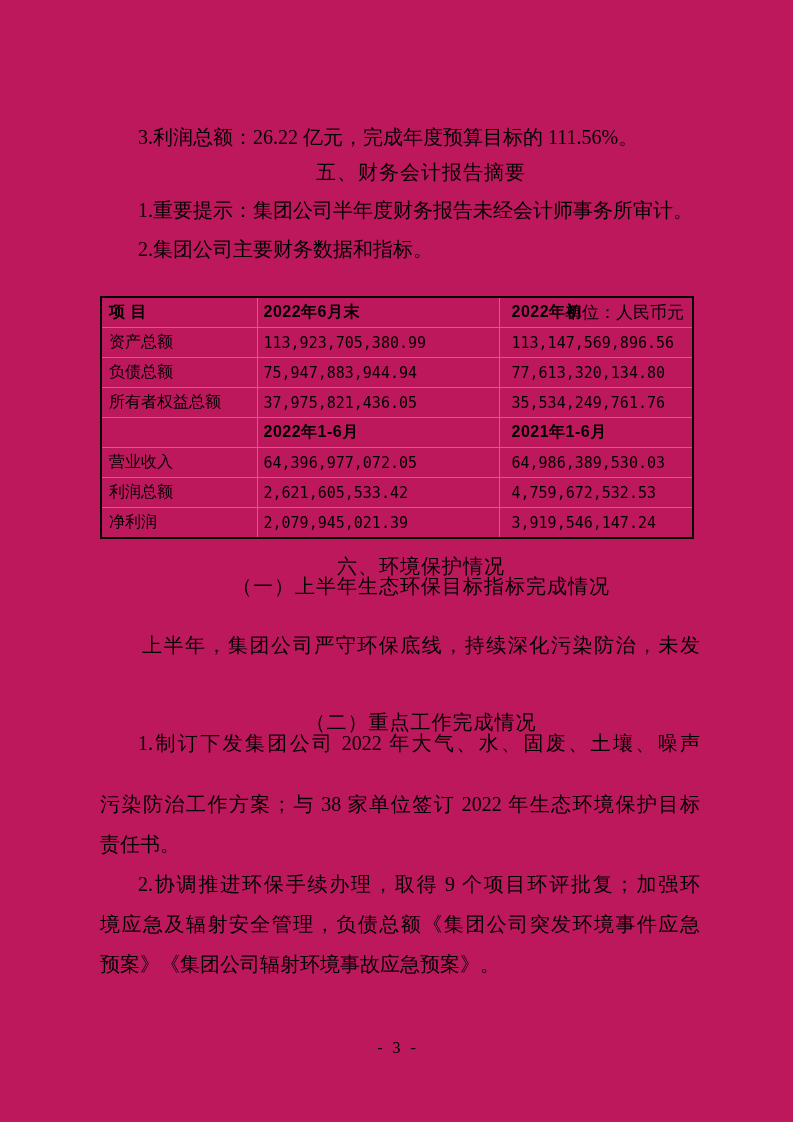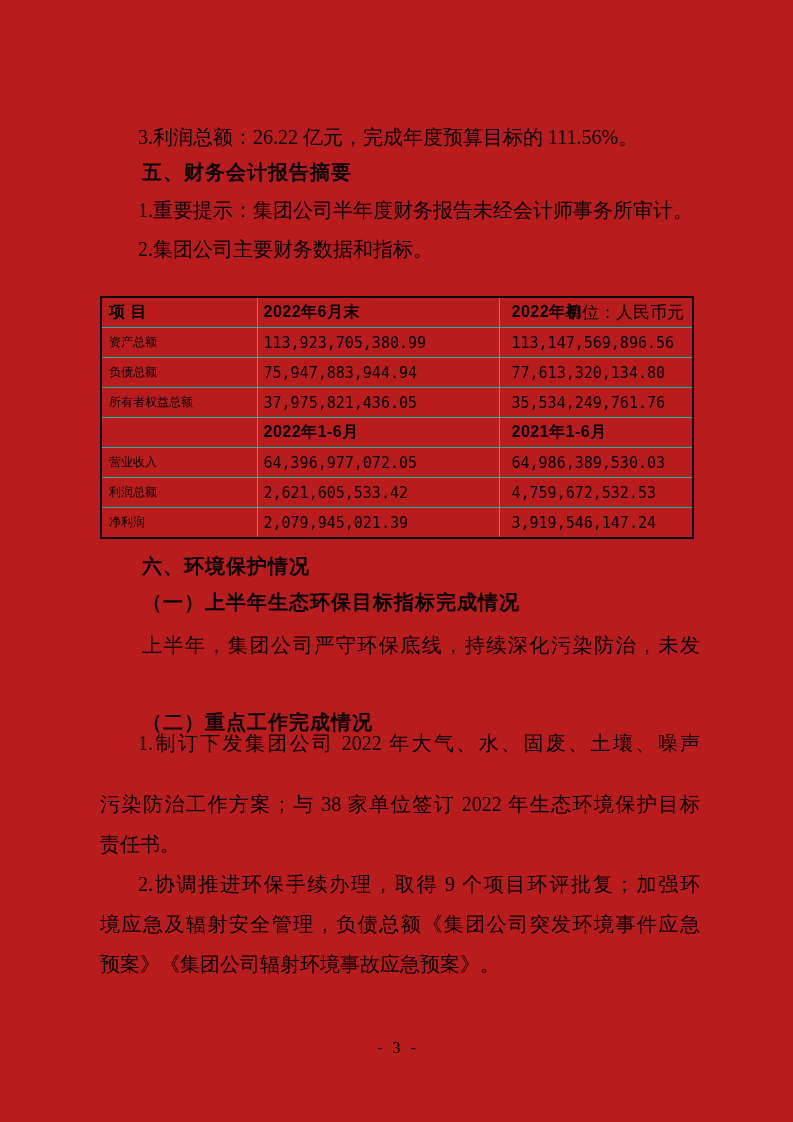--- a/index.html
+++ b/index.html
@@ -1,28 +1,28 @@
 <!DOCTYPE html>
 <html><head>
 <meta charset="utf-8">
 <style>
   html,body { margin:0; padding:0; background:#e8e8e8; }
   .page {
     position:relative; width:793px; height:1122px; margin:0 auto;
-    background:#b91c1c; color:#000000; overflow:hidden;
+    background:#be185d; color:#000000; overflow:hidden;
     font-family:"Liberation Serif","DejaVu Serif",serif;
   }
   .ln {
     position:absolute; left:100px; width:600px; box-sizing:border-box;
     font-size:20px; line-height:26px; white-space:nowrap;
     font-family:"Liberation Serif","DejaVu Serif",serif;
   }
   .hd {
     font-family:"Liberation Sans","DejaVu Sans",sans-serif;
-    font-weight:bold; letter-spacing:1px;
+    font-weight:normal; letter-spacing:1px;text-align:center;
   }
   .fill {
     white-space:normal; text-align:justify; text-align-last:justify;
     -moz-text-align-last:justify; text-justify:inter-character;
   }
   .ind-cn { padding-left:42px; }
   .ind-num { padding-left:38px; }
   .unit {
     text-align:right; padding-right:16px; font-size:17px;
     font-family:"Liberation Sans","DejaVu Sans",sans-serif;
@@ -31,21 +31,21 @@
   table.fin {
     position:absolute; left:100px; top:296px; width:592px;
     border-collapse:collapse; table-layout:fixed;
     border:2px solid #000;
   }
   table.fin td, table.fin th {
     border:1px solid #14b8a6; height:29px; padding:0 0 0 7px;
     vertical-align:middle; overflow:hidden; text-align:left;
     font-weight:normal;
   }
-  table.fin .c1 { font-size:12px; font-family:Liberation Sans, sans-serif; }
+  table.fin .c1 { font-size:16px; font-family:Liberation Sans, sans-serif; }
   table.fin .c2 { padding-left:6px; }
   table.fin .c3 { padding-left:12px; }
   table.fin .num { font-size:15px; font-family:"DejaVu Sans Mono",monospace; letter-spacing:0; }
   table.fin .th {
     font-size:16px; font-weight:bold; letter-spacing:0.5px;
     font-family:"Liberation Sans","DejaVu Sans",sans-serif;
   }
   .footer {
     position:absolute; top:1039px; left:0; width:793px; text-align:center;
     font-size:16px; word-spacing:6px;
@@ -112,21 +112,21 @@
     <tr>
       <td class="c1">净利润</td>
       <td class="c2 num">2,079,945,021.39</td>
       <td class="c3 num">3,919,546,147.24</td>
     </tr>
   </tbody>
     </table>
 
   <div class="ln hd ind-cn" style="top:553px">六、环境保护情况</div>
 
-  <div class="ln hd ind-cn" style="top:589px">（一）上半年生态环保目标指标完成情况</div>
+  <div class="ln hd ind-cn" style="top:573px">（一）上半年生态环保目标指标完成情况</div>
 
   <div class="ln fill ind-cn" style="top:632px">上半年，集团公司严守环保底线，持续深化污染防治，未发</div>
 
   <div class="ln hd ind-cn" style="top:709px">（二）重点工作完成情况</div>
 
   <div class="ln fill ind-num" style="top:730px">1.制订下发集团公司 2022 年大气、水、固废、土壤、噪声</div>
   <div class="ln fill" style="top:791px">污染防治工作方案；与 38 家单位签订 2022 年生态环境保护目标</div>
   <div class="ln" style="top:831px">责任书。</div>
 
   <div class="ln fill ind-num" style="top:871px">2.协调推进环保手续办理，取得 9 个项目环评批复；加强环</div>

